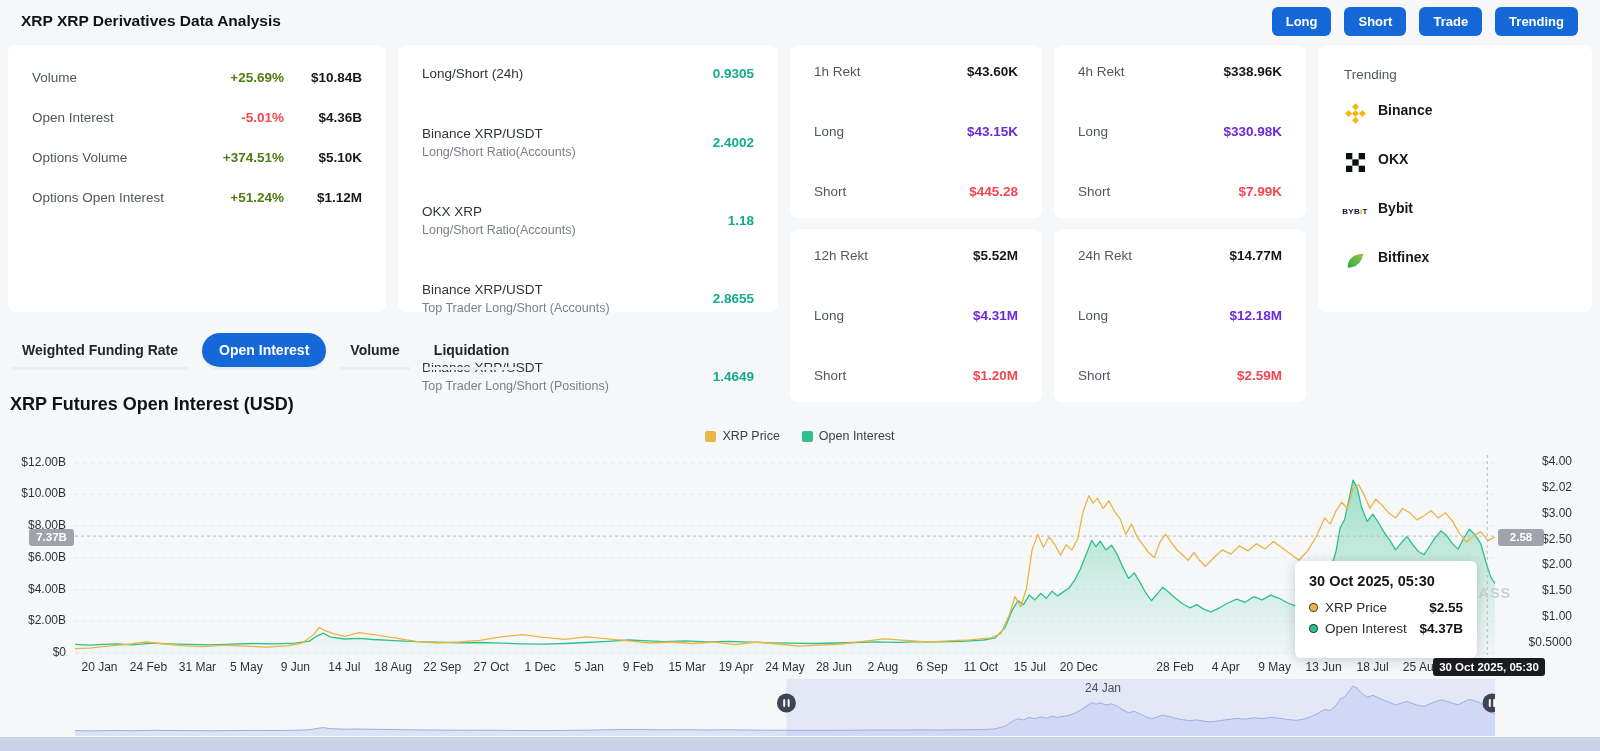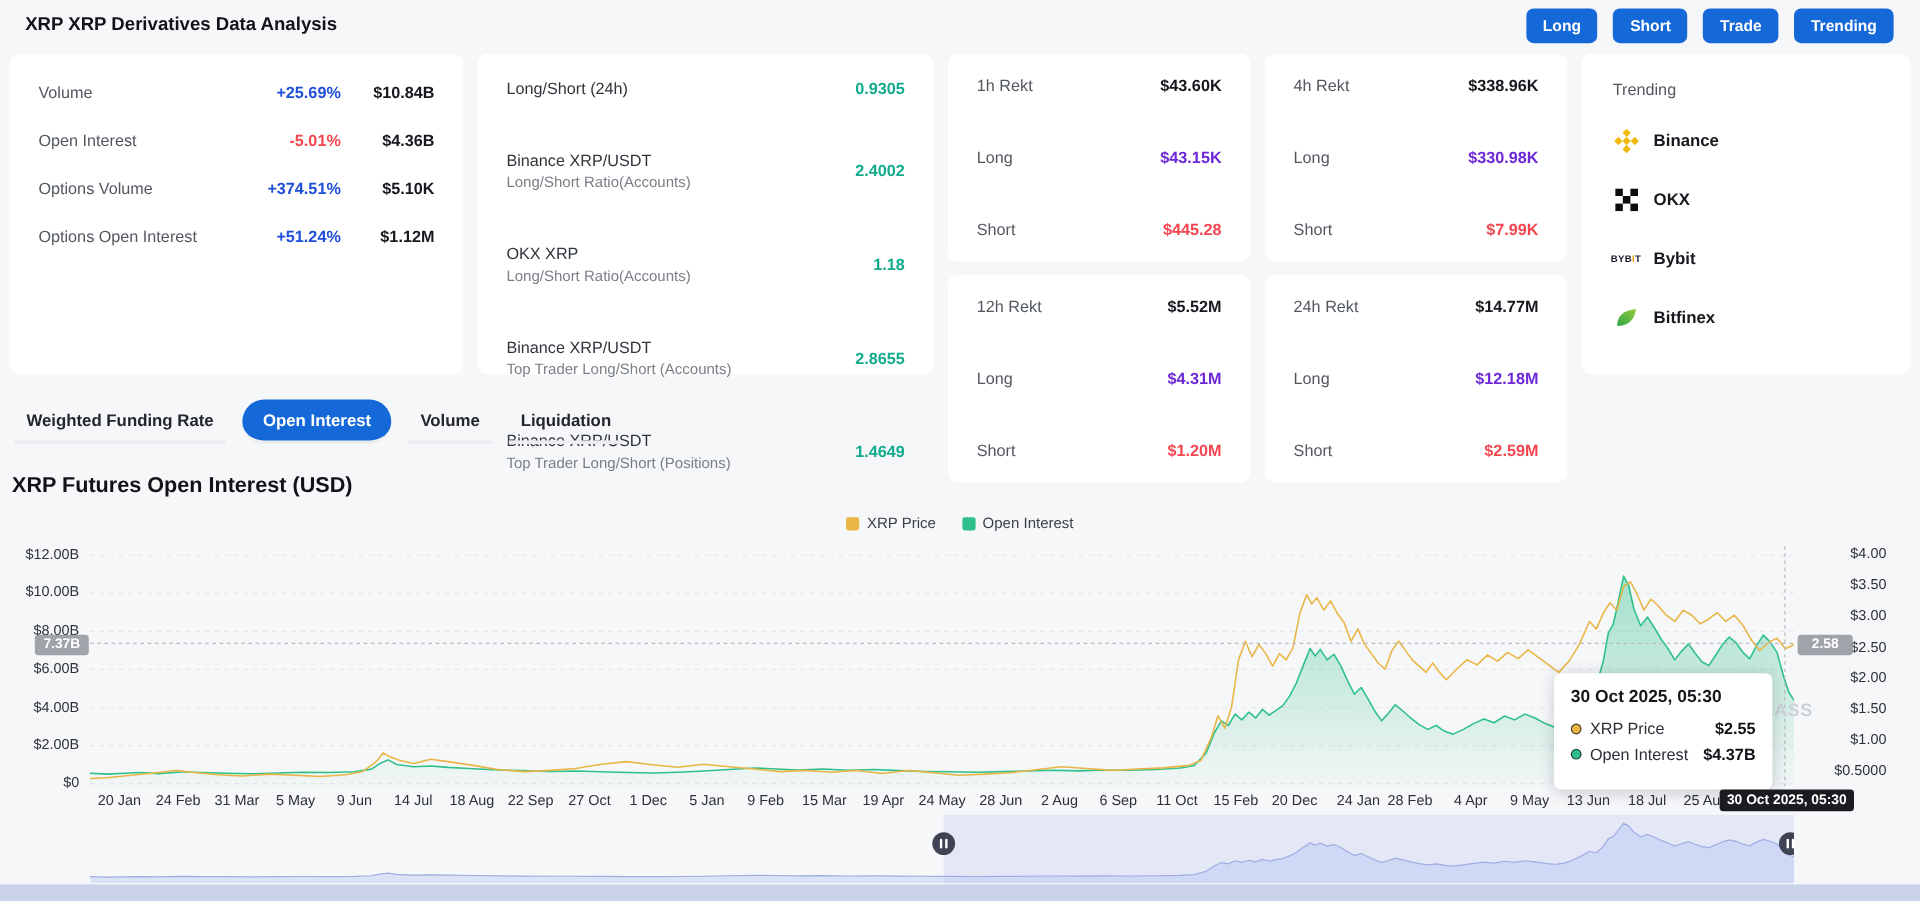--- a/index.html
+++ b/index.html
@@ -14,39 +14,39 @@
   .hbtn { background:#1568d8; color:#fff; border:none; border-radius:6px; font-family:inherit;
           font-size:13px; font-weight:700; padding:7px 14px; cursor:pointer; }
 
   
   .cards { display:flex; gap:12px; margin:3px 8px 0 8px; height:267px; }
   .card { background:#fff; border-radius:8px;gap:45px; }
   .stats-card { width:378px; padding:25px 24px; display:flex; flex-direction:column; gap:25px; }
   .srow { display:flex; align-items:center; font-size:13.5px; }
   .srow .lbl { flex:1; color:#52575f; }
   .srow .chg { width:92px; text-align:right; font-weight:600; }
-  .srow .chg.up { color:#1d4ed8; } .srow .chg.down { color:#f44650; }
+  .srow .chg.up { color:#4d7c0f; } .srow .chg.down { color:#f44650; }
   .srow .val { width:78px; text-align:right; color:#16181d; font-weight:600; }
 
   .ratio-card { width:380px; padding:21px 24px; display:flex; flex-direction:column; justify-content:space-between; }
   .rrow { display:flex; align-items:center; }
   .rrow .tt { font-size:13.5px; color:#30343b; }
   .rrow .sub { font-size:12.5px; color:#7b8088; margin-top:4px; }
   .rrow .rv { margin-left:auto; font-size:13.5px; font-weight:600; color:#12ab8c; }
 
   .rekt-col { width:252px; display:flex; flex-direction:column; gap:11px; }
   .rekt { flex:1; padding:19px 24px; display:flex; flex-direction:column; justify-content:space-between; }
   .krow { display:flex; align-items:center; font-size:13.5px; }
   .krow .lbl { color:#52575f; }
   .krow .kv { margin-left:auto; font-weight:600; color:#16181d; }
   .krow .kv.green { color:#6d28d9; } .krow .kv.red { color:#f44650; }
 
   .trending-card { flex:1; padding:22px 26px; }
   .t-title { font-size:13.5px; color:#52575f; margin-bottom:20px; }
-  .titem { display:flex; align-items:center; gap:12px; height:30px; margin-bottom:19px; cursor:pointer; }
+  .titem { display:flex; gap:12px; height:30px; margin-bottom:19px; cursor:pointer; }
   .titem .tname { font-size:14px; font-weight:700; color:#16181d; }
   .ticon { width:22px; height:22px; display:flex; align-items:center; justify-content:center; }
   .bybit-word { font-size:8px; font-weight:800; letter-spacing:.3px; color:#15192a; }
   .bybit-word b { color:#f7a600; }
 
   
   .tabs { display:flex; gap:14px; margin:21px 0 0 12px; align-items:center; }
   .tab { font-size:14px; font-weight:700; color:#23262d; padding:8px 10px 9px 10px;
          border-bottom:3px solid #ebedf0; cursor:pointer; background:transparent; border-top:none; border-left:none; border-right:none; font-family:inherit; }
   .tab.active { background:#1568d8; color:#fff; border-radius:18px; padding:9px 17px; border-bottom:3px solid #ebedf0; }
@@ -319,21 +319,21 @@
 
     <div id="axisLabels">
         <div class="yl" style="top: 454.7px; left: 0px;">$12.00B</div>
         <div class="yl" style="top: 486.417px; left: 0px;">$10.00B</div>
         <div class="yl" style="top: 518.133px; left: 0px;">$8.00B</div>
         <div class="yl" style="top: 549.85px; left: 0px;">$6.00B</div>
         <div class="yl" style="top: 581.567px; left: 0px;">$4.00B</div>
         <div class="yl" style="top: 613.283px; left: 0px;">$2.00B</div>
         <div class="yl" style="top: 645px; left: 0px;">$0</div>
         <div class="yr" style="top: 454px;">$4.00</div>
-        <div class="yr" style="top: 479.857px;">$3.50</div>
+        <div class="yr" style="top: 479.857px;">$2.02</div>
         <div class="yr" style="top: 505.714px;">$3.00</div>
         <div class="yr" style="top: 531.571px;">$2.50</div>
         <div class="yr" style="top: 557.429px;">$2.00</div>
         <div class="yr" style="top: 583.286px;">$1.50</div>
         <div class="yr" style="top: 609.143px;">$1.00</div>
         <div class="yr" style="top: 635px;">$0.5000</div>
         <div class="xl" style="left: 99.4828px;">20 Jan</div>
         <div class="xl" style="left: 148.448px;">24 Feb</div>
         <div class="xl" style="left: 197.414px;">31 Mar</div>
         <div class="xl" style="left: 246.379px;">5 May</div>
@@ -345,23 +345,23 @@
         <div class="xl" style="left: 540.172px;">1 Dec</div>
         <div class="xl" style="left: 589.138px;">5 Jan</div>
         <div class="xl" style="left: 638.103px;">9 Feb</div>
         <div class="xl" style="left: 687.069px;">15 Mar</div>
         <div class="xl" style="left: 736.034px;">19 Apr</div>
         <div class="xl" style="left: 785px;">24 May</div>
         <div class="xl" style="left: 833.966px;">28 Jun</div>
         <div class="xl" style="left: 882.931px;">2 Aug</div>
         <div class="xl" style="left: 931.897px;">6 Sep</div>
         <div class="xl" style="left: 980.862px;">11 Oct</div>
-        <div class="xl" style="left: 1029.83px;">15 Feb</div>
+        <div class="xl" style="left: 1029.83px;">15 Jul</div>
         <div class="xl" style="left: 1078.79px;">20 Dec</div>
-        <div class="xl" style="left: 1132px;">24 Jan</div>
+        <div class="xl" style="left: 1103px; margin-top: 21px;">24 Jan</div>
         <div class="xl" style="left: 1175px;">28 Feb</div>
         <div class="xl" style="left: 1225.69px;">4 Apr</div>
         <div class="xl" style="left: 1274.66px;">9 May</div>
         <div class="xl" style="left: 1323.62px;">13 Jun</div>
         <div class="xl" style="left: 1372.59px;">18 Jul</div>
         <div class="xl" style="left: 1421.55px;">25 Aug</div>
         <div class="xl" style="left: 1470.52px;">29 Sep</div>
       </div>
 
     <div class="axis-badge badge-left">7.37B</div>

